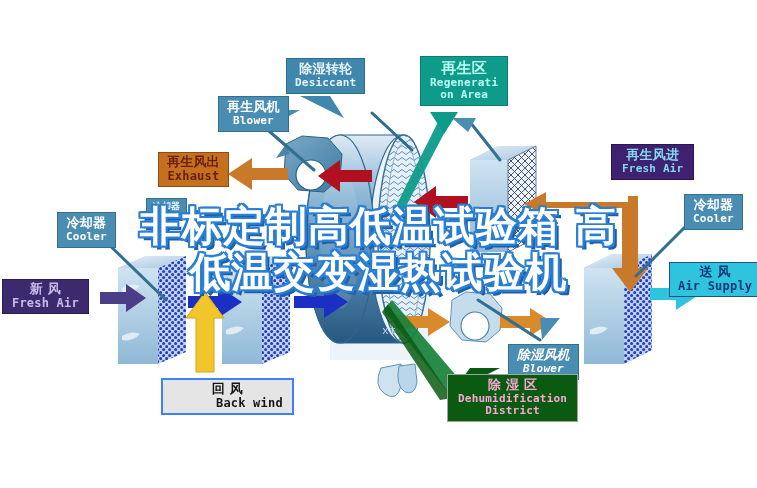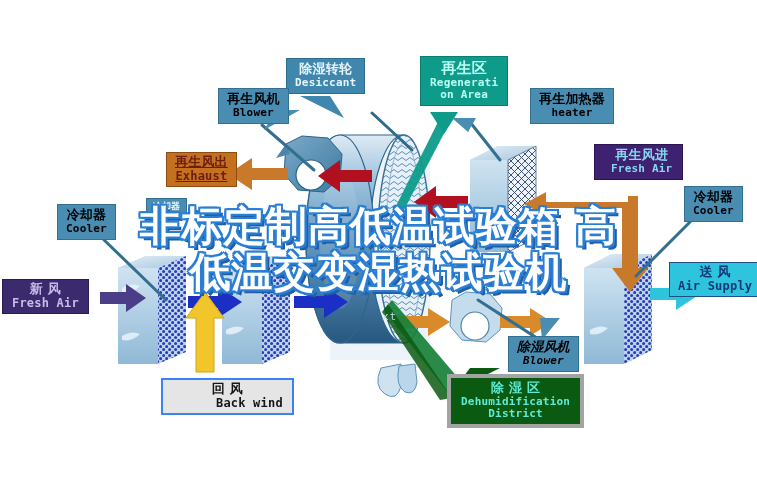--- a/index.html
+++ b/index.html
@@ -43,22 +43,23 @@
     display: block;
   }
   
   .sk-blue {
     background: #3f87ac;
     color: #e8f4fb;
     border: 1px solid #2d6c8c;
   }
   .sk-blue2 {
     background: #4a8db3;
-    color: #000000;
+    color: #ffffff;
     border: 1px solid #33708f;
+    margin-top: 8px;
   }
   .sk-teal {
     background: #0e9b8a;
     color: #b9fff4;
     border: 1px solid #0b7d70;
   }
   .sk-orange {
     background: #c4701f;
     color: #6b1e12;
     border: 1px solid #8c4d12;
@@ -73,22 +74,22 @@
     color: #86d8ee;
     border: 1px solid #2b1550;
   }
   .sk-cyan {
     background: #2fc4de;
     color: #12377a;
     border: 1px solid #1f4f86;
   }
   .sk-green {
     background: #0a5a12;
-    color: #5eead4;
-    border: 4px solid #a3a3a3;
+    color: #f9a8d4;
+    border: 1px solid #a3a3a3;
   }
   .sk-gold {
     background: #e5e5e5;
     color: #161616;
     border: 2px solid #3b82f6;
   }
 
   
   #watermark {
     position: absolute;
@@ -325,36 +326,32 @@
     <span class="cl-cn" style="font-size:13px;">再生风机</span>
     <span class="cl-en" style="font-size:11px;">Blower</span>
   </div>
 
   <div class="callout sk-teal" style="left:420px; top:56px; padding:3px 9px 4px 9px;">
     <span class="cl-cn" style="font-size:15px;">再生区</span>
     <span class="cl-en" style="font-size:11px;">Regenerati</span>
     <span class="cl-en" style="font-size:11px;">on Area</span>
   </div>
 
-  <div class="callout sk-blue2" style="left:530px; top:88px; padding:3px 8px 4px 8px;">
-    <span class="cl-cn" style="font-size:13px;">再生加热器</span>
-    <span class="cl-en" style="font-size:11px;">heater</span>
-  </div>
-
-  <div class="callout sk-purple2" style="left:594px; top:144px; padding:3px 10px 4px 16px;">
+
+  <div class="callout sk-purple2" style="left:611px; top:144px; padding:3px 10px 4px 10px;">
     <span class="cl-cn" style="font-size:13px;">再生风进</span>
     <span class="cl-en" style="font-size:11px;">Fresh Air</span>
   </div>
 
   <div class="callout sk-blue2" style="left:684px; top:186px; padding:3px 8px 4px 8px;">
     <span class="cl-cn" style="font-size:13px;">冷却器</span>
     <span class="cl-en" style="font-size:11px;">Cooler</span>
   </div>
 
-  <div class="callout sk-orange" style="left:166px; top:152px; padding:2px 8px 3px 8px;text-decoration:underline;">
+  <div class="callout sk-orange" style="left:158px; top:152px; padding:2px 8px 3px 8px;">
     <span class="cl-cn" style="font-size:13px;">再生风出</span>
     <span class="cl-en" style="font-size:12px;">Exhaust</span>
   </div>
 
   <div class="callout sk-blue2" style="left:57px; top:204px; padding:3px 8px 4px 8px;">
     <span class="cl-cn" style="font-size:13px;">冷却器</span>
     <span class="cl-en" style="font-size:11px;">Cooler</span>
   </div>
 
   <div class="wm-hidden-label" style="left:146px; top:198px;">冷却器</div>
@@ -378,20 +375,20 @@
     <span class="cl-cn" style="font-size:13px;">除   湿   区</span>
     <span class="cl-en" style="font-size:11px;">Dehumidification</span>
     <span class="cl-en" style="font-size:11px;">District</span>
   </div>
 
   <div class="callout sk-cyan" style="left:669px; top:262px; padding:2px 8px 3px 8px;">
     <span class="cl-cn" style="font-size:13px;">送    风</span>
     <span class="cl-en" style="font-size:12px;">Air Supply</span>
   </div>
 
-  <div class="rotor-mark" style="left:382px; top:310px;">xt</div>
+  <div class="rotor-mark" style="left:382px; top:324px;">xt</div>
 
   <div id="watermark">
     <span>非标定制高低温试验箱 高</span>
     <span>低温交变湿热试验机</span>
   </div>
 
 </div>
 
 </body></html>

